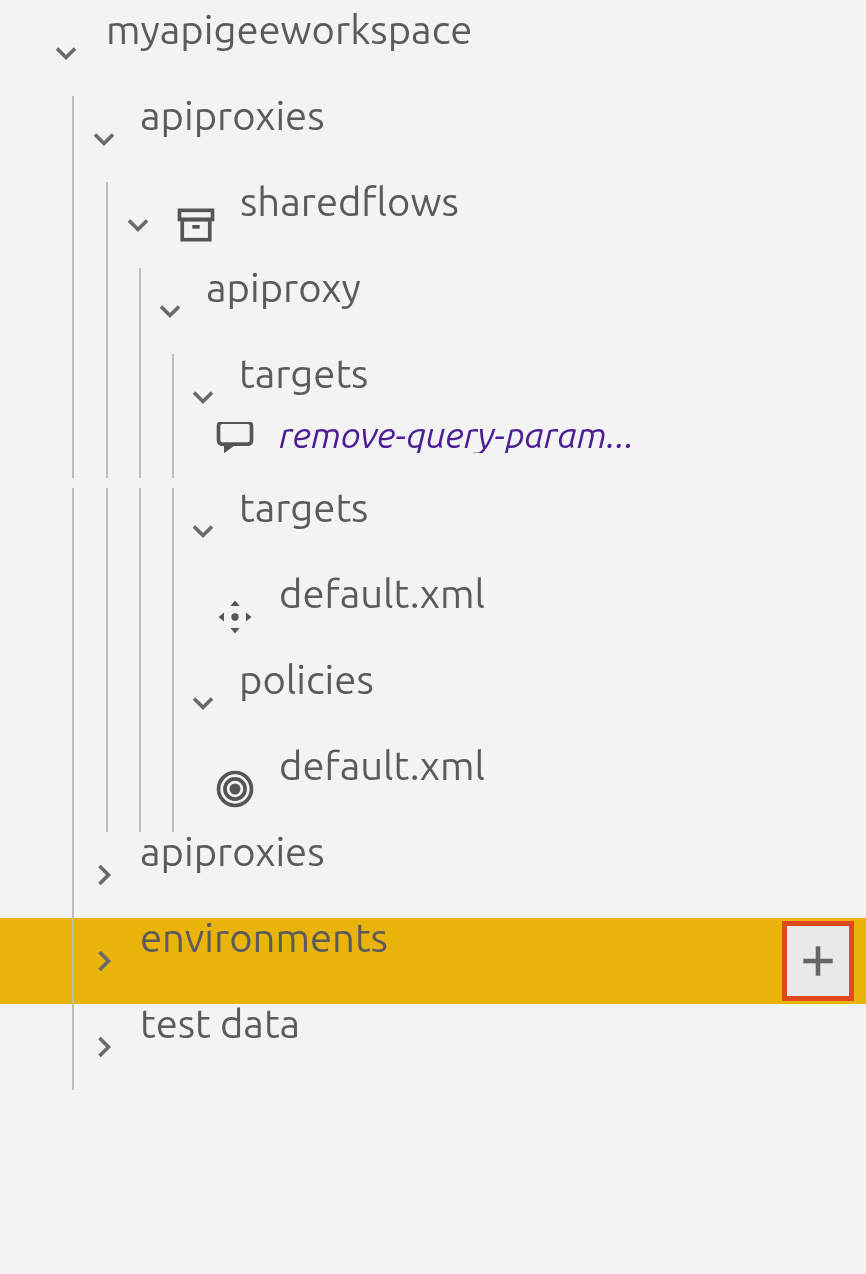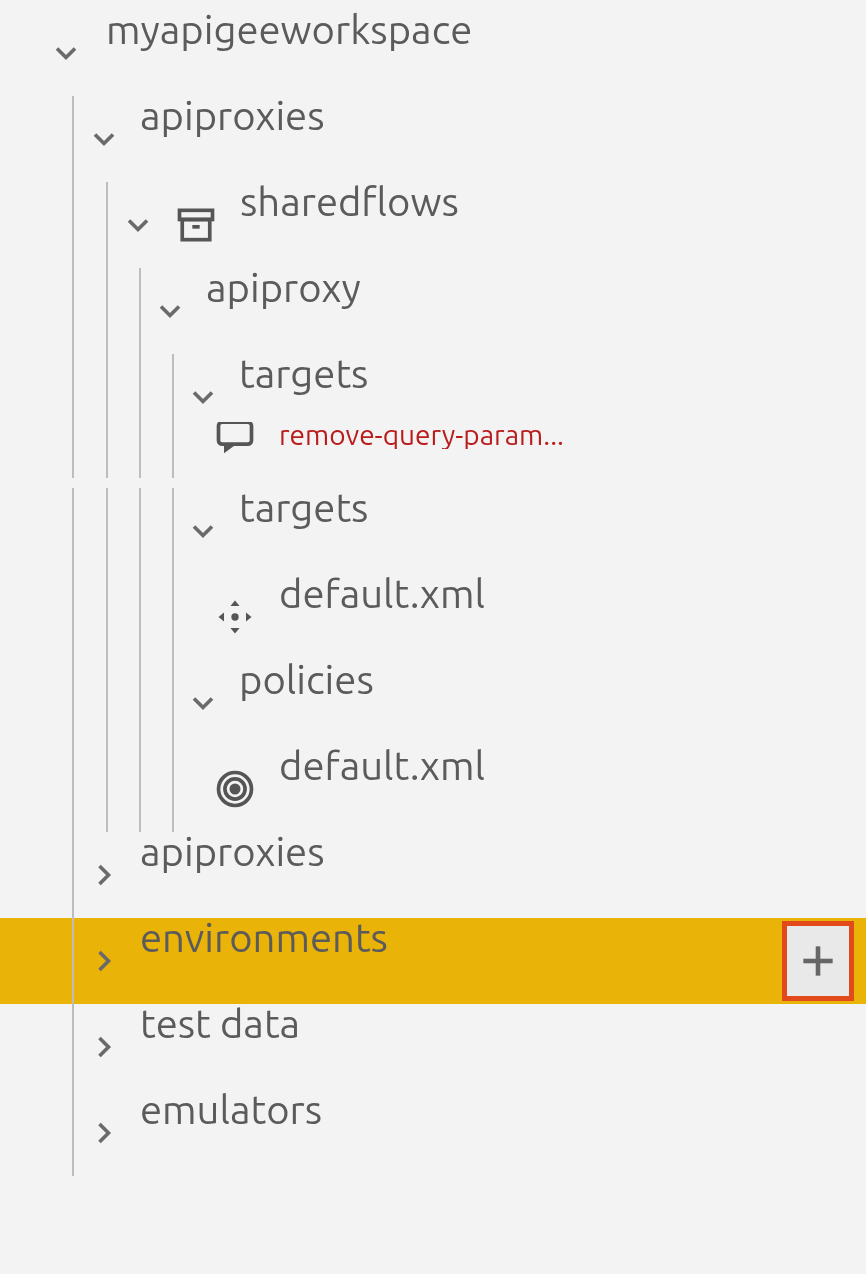--- a/index.html
+++ b/index.html
@@ -55,22 +55,23 @@
     margin-right: 18px;
   }
   .icon svg { width: 44px; height: 44px; }
   .label {
     flex: 1 1 auto;
     overflow: hidden;
     text-overflow: ellipsis;
     color: #5b5b5b;
   }
   .label.cut {
-    font-size: 28px;
-    color: #b91c1c;
+    font-size: 36px;
+    color: #4c1d95;
+    font-style: italic;
   }
   .add-btn {
     position: absolute;
     right: 12px;
     top: 50%;
     transform: translateY(-50%);
     width: 72px;
     height: 80px;
     display: flex;
     align-items: center;
@@ -307,27 +308,14 @@
     <div class="spacer" style="width:8px"></div>
     <span class="chevron">
       <svg viewBox="0 0 24 24" fill="none" stroke="#6a6a6a" stroke-width="2.4">
           <polyline points="9 6 15 12 9 18"></polyline>
         </svg>
     </span>
     <div class="spacer" style="width:16px"></div>
     <span class="label">test data</span>
   </div>
 
-  <div class="row">
-    <div class="guides" style="width:76px">
-      <span class="guide" style="left:72px"></span>
-    </div>
-    <div class="spacer" style="width:8px"></div>
-    <span class="chevron">
-      <svg viewBox="0 0 24 24" fill="none" stroke="#6a6a6a" stroke-width="2.4">
-          <polyline points="9 6 15 12 9 18"></polyline>
-        </svg>
-    </span>
-    <div class="spacer" style="width:16px"></div>
-    <span class="label">emulators</span>
-  </div>
 
 </div>
 
 </body></html>

